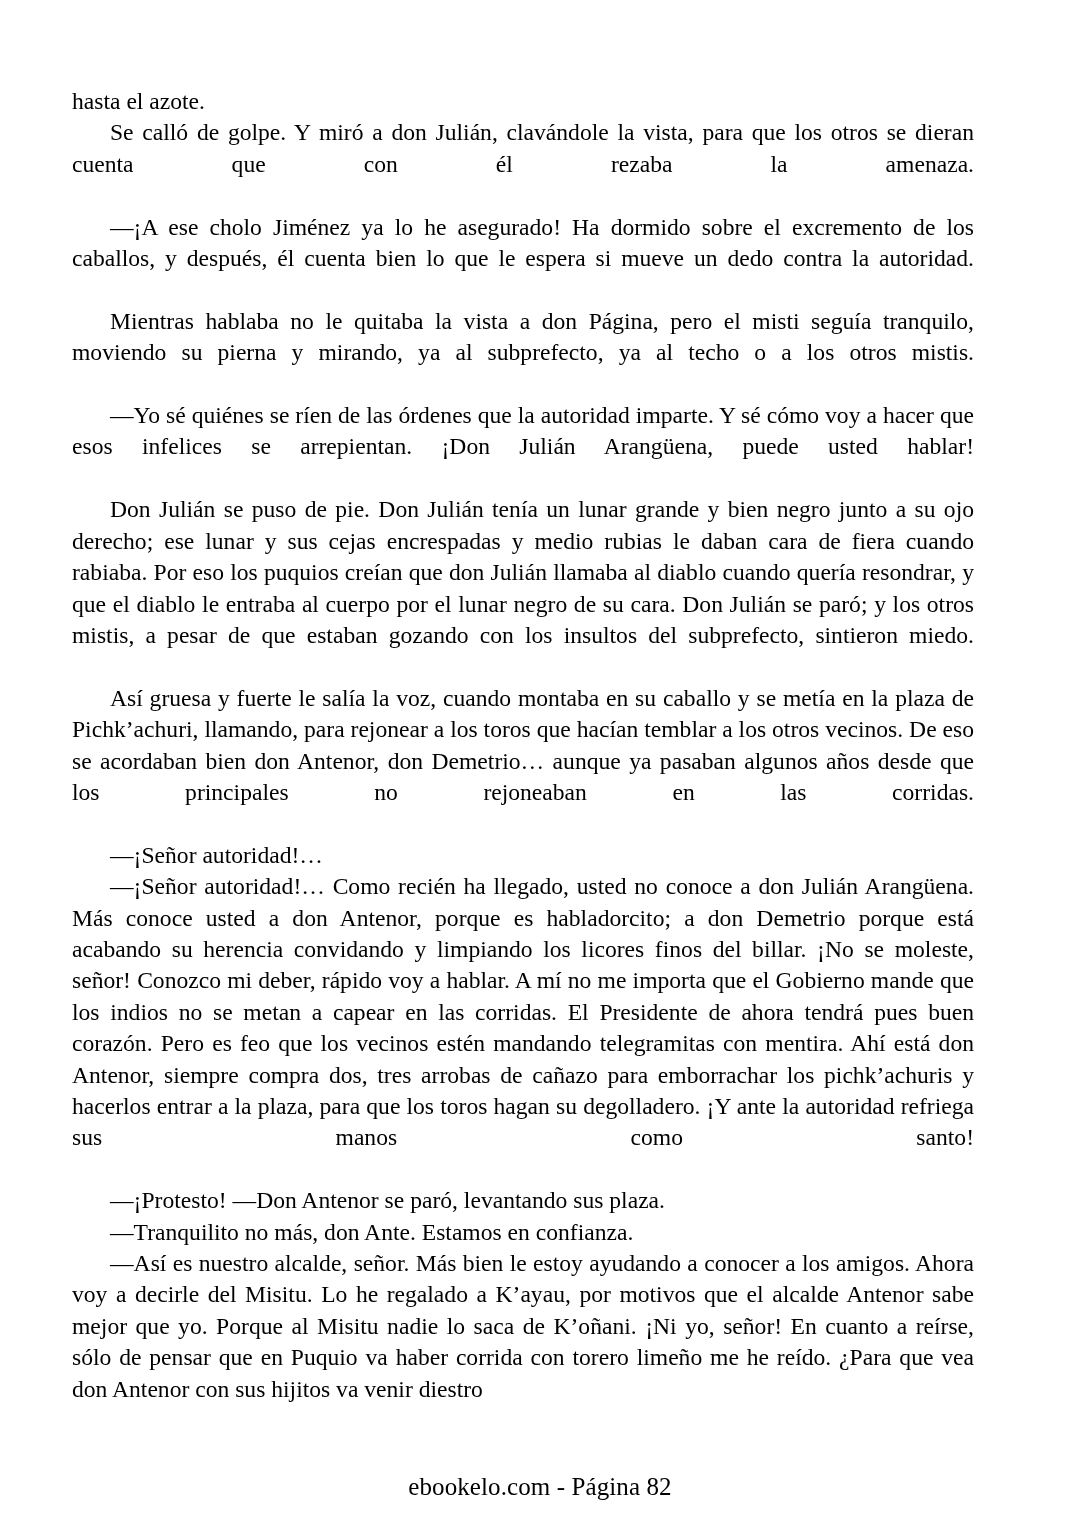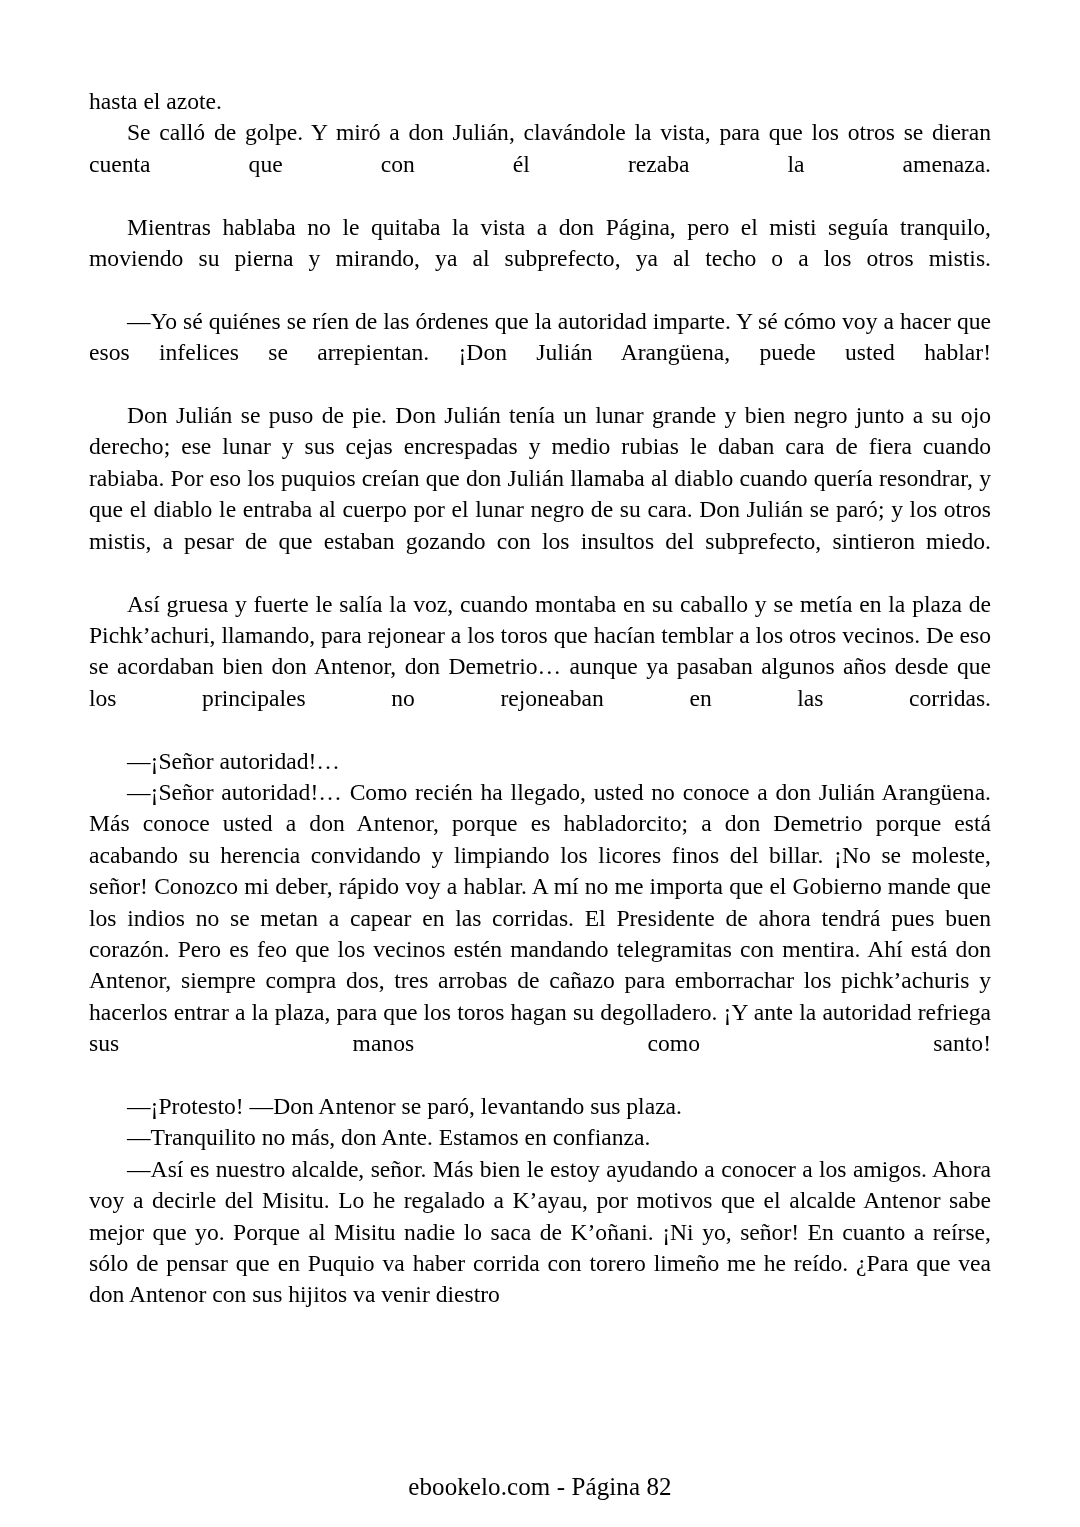--- a/index.html
+++ b/index.html
@@ -18,21 +18,21 @@
   .page {
     position: absolute;
     left: 0;
     top: 0;
     width: 1080px;
     height: 1527px;
     box-sizing: border-box;
   }
   .text-column {
     position: absolute;
-    left: 89px;
+    left: 72px;
     top: 86px;
     width: 902px;
   }
   p.para {
     margin: 0;
     padding: 0;
     font-size: 23.6px;
     line-height: 31.4px;
     text-align: justify;
     text-justify: inter-word;
@@ -68,20 +68,21 @@
 <body>
 
 <div class="page">
 
   <div class="text-column">
 
     <p class="para no-indent flush">hasta el azote.</p>
 
     <p class="para">Se calló de golpe. Y miró a don Julián, clavándole la vista, para que los otros se dieran cuenta que con él rezaba la amenaza.</p>
 
+    <p class="para">—¡A ese cholo Jiménez ya lo he asegurado! Ha dormido sobre el excremento de los caballos, y después, él cuenta bien lo que le espera si mueve un dedo contra la autoridad.</p>
 
     <p class="para">Mientras hablaba no le quitaba la vista a don Página, pero el misti seguía tranquilo, moviendo su pierna y mirando, ya al subprefecto, ya al techo o a los otros mistis.</p>
 
     <p class="para">—Yo sé quiénes se ríen de las órdenes que la autoridad imparte. Y sé cómo voy a hacer que esos infelices se arrepientan. ¡Don Julián Arangüena, puede usted hablar!</p>
 
     <p class="para">Don Julián se puso de pie. Don Julián tenía un lunar grande y bien negro junto a su ojo derecho; ese lunar y sus cejas encrespadas y medio rubias le daban cara de fiera cuando rabiaba. Por eso los puquios creían que don Julián llamaba al diablo cuando quería resondrar, y que el diablo le entraba al cuerpo por el lunar negro de su cara. Don Julián se paró; y los otros mistis, a pesar de que estaban gozando con los insultos del subprefecto, sintieron miedo.</p>
 
     <p class="para">Así gruesa y fuerte le salía la voz, cuando montaba en su caballo y se metía en la plaza de Pichk’achuri, llamando, para rejonear a los toros que hacían temblar a los otros vecinos. De eso se acordaban bien don Antenor, don Demetrio… aunque ya pasaban algunos años desde que los principales no rejoneaban en las corridas.</p>
 
     <p class="para flush">—¡Señor autoridad!…</p>

